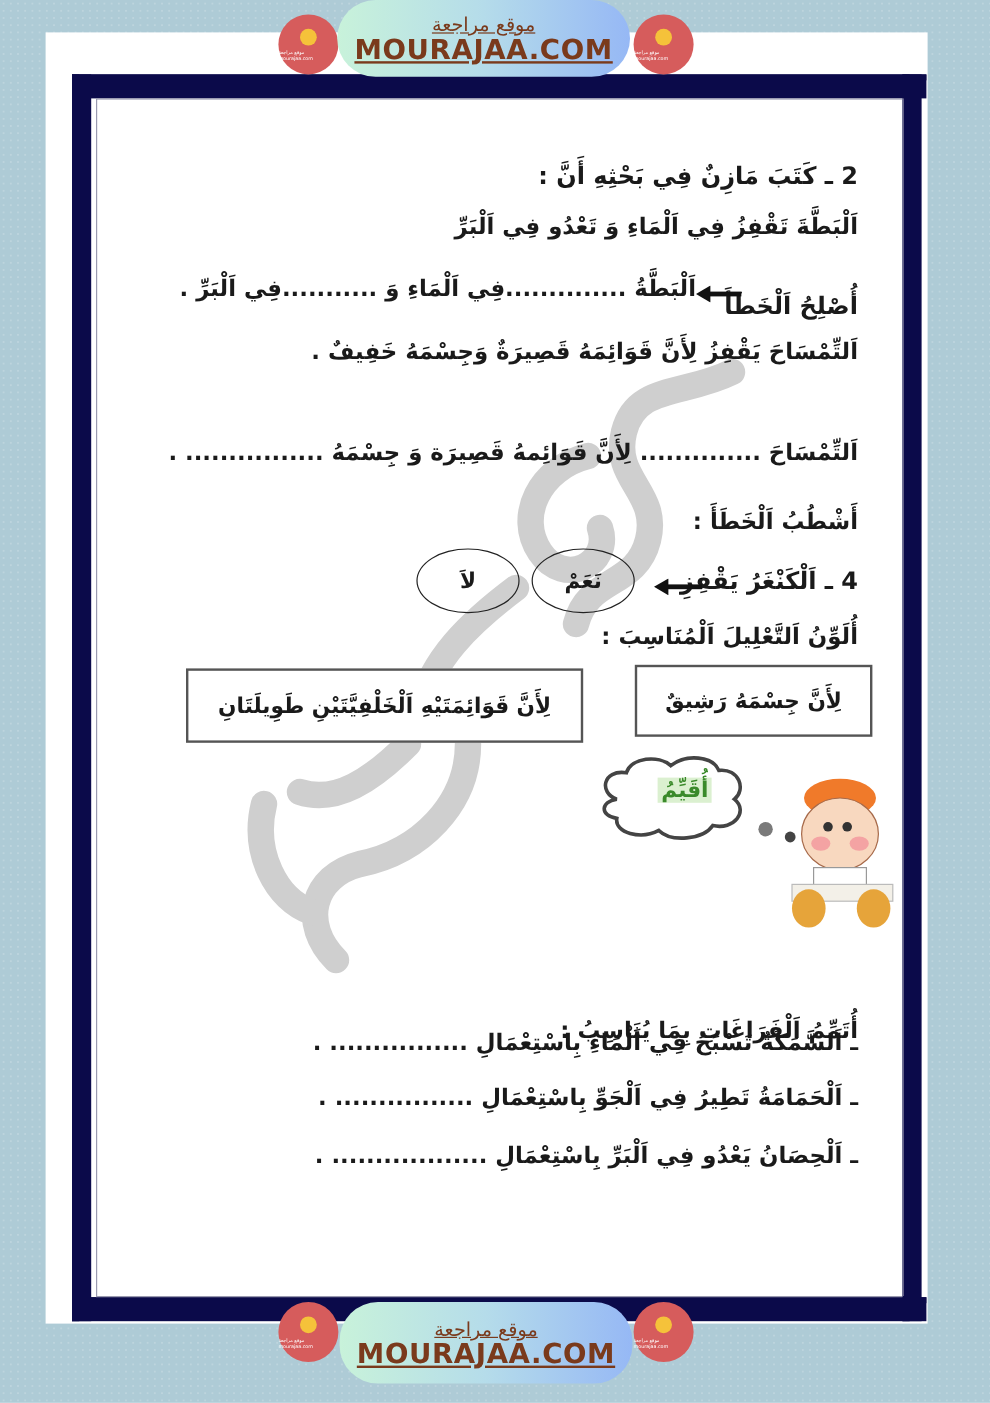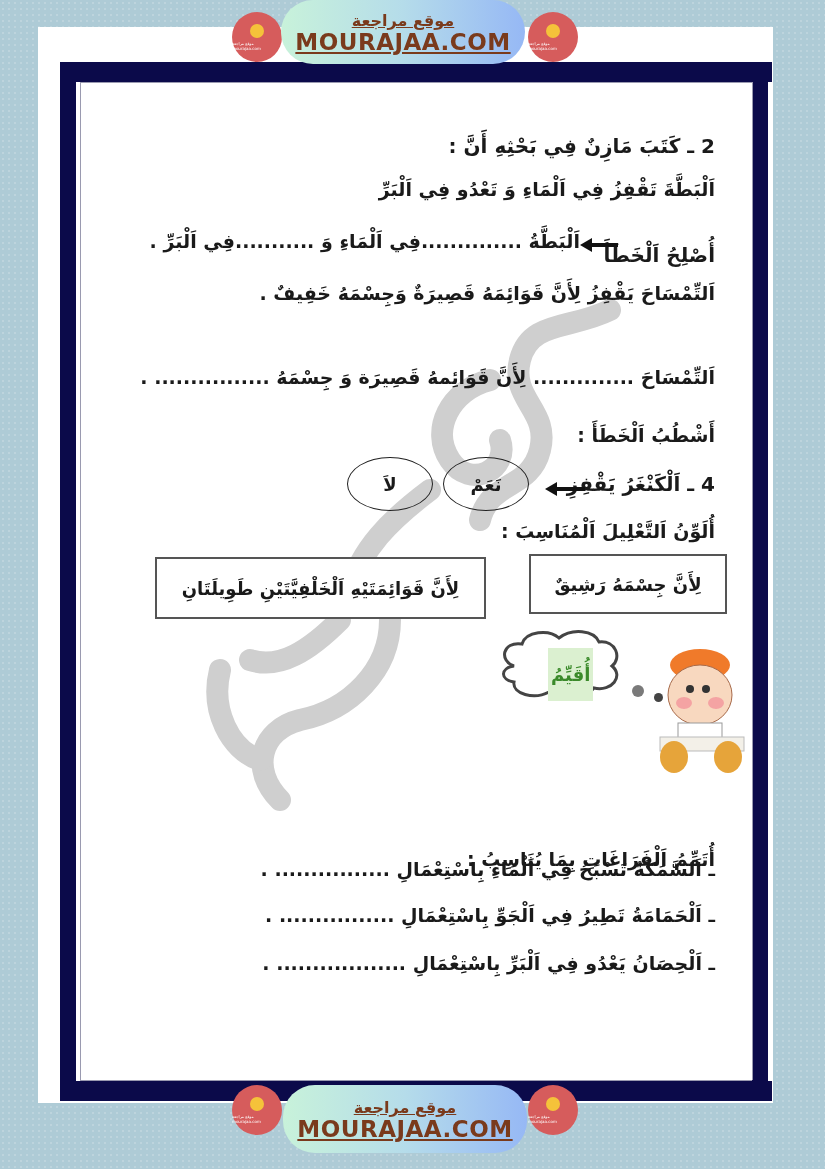--- a/index.html
+++ b/index.html
@@ -73,21 +73,21 @@
   }
   .badge .book { width: 14px; height: 14px; border-radius: 50%; background: #f5c23a; margin-bottom: 3px; }
   .badge .tiny { font-size: 4px; color: #fff; line-height: 5px; font-family: "DejaVu Sans", sans-serif; }
 
   .site-pill {
     position: absolute; width: 244px; height: 64px; border-radius: 32px;
     background: linear-gradient(90deg, #c8f2da 0%, #b5dcea 50%, #96b8f5 100%);
     display: flex; flex-direction: column; align-items: center; justify-content: center;
   }
   .site-pill .ar-name {
-    font-size: 16px; font-weight: bold; color: #7a3a1c; text-decoration: underline;
+    font-size: 16px; font-weight: normal; color: #7a3a1c; text-decoration: underline;
     direction: rtl; font-family: "DejaVu Sans", sans-serif; line-height: 20px;
   }
   .site-pill .en-name {
     font-size: 23px; font-weight: bold; color: #7a3a1c; text-decoration: underline;
     font-family: "DejaVu Sans", sans-serif; letter-spacing: 0.5px; line-height: 22px;
   }
 </style>
 </head>
 <body>
 
@@ -151,21 +151,21 @@
 
 <div class="ar line" style="top:520px;">أُلَوِّنُ اَلتَّعْلِيلَ اَلْمُنَاسِبَ :</div>
 
 <div class="choice-box" style="left:529px;top:554px;width:194px;height:56px;">لِأَنَّ جِسْمَهُ رَشِيقٌ</div>
 <div class="choice-box" style="left:155px;top:557px;width:327px;height:58px;">لِأَنَّ قَوَائِمَتَيْهِ اَلْخَلْفِيَّتَيْنِ طَوِيلَتَانِ</div>
 
 <svg style="position:absolute;left:494px;top:626px;" width="130" height="80">
   <path d="M20 40 C5 35 8 15 28 18 C32 5 55 3 65 12 C78 2 100 4 105 16 C122 14 128 32 118 40 C130 50 118 66 100 62 C92 74 65 76 55 66 C40 74 18 68 20 56 C6 54 6 42 20 40 Z" fill="#ffffff" stroke="#444" stroke-width="3"></path>
   <circle cx="107" cy="66" r="0" fill="#888"></circle>
 </svg>
-<div class="ar" style="left:548px;top:648px;font-size:18px;color:#3a8a2a;background:#dbf0d0;padding:16px 3px;">أُقَيِّمُ</div>
+<div class="ar" style="left:548px;top:648px;font-size:18px;color:#3a8a2a;background:#dbf0d0;padding:0 3px;">أُقَيِّمُ</div>
 <div style="position:absolute;left:632px;top:685px;width:12px;height:12px;border-radius:50%;background:#7a7a7a;"></div>
 <div style="position:absolute;left:654px;top:693px;width:9px;height:9px;border-radius:50%;background:#444;"></div>
 
 <svg style="position:absolute;left:640px;top:645px;" width="110" height="135">
   <ellipse cx="60" cy="20" rx="30" ry="16" fill="#f07a2a"></ellipse>
   <ellipse cx="60" cy="50" rx="32" ry="30" fill="#f8d8bf" stroke="#a76a4a" stroke-width="1"></ellipse>
   <circle cx="50" cy="44" r="4" fill="#333"></circle>
   <circle cx="66" cy="44" r="4" fill="#333"></circle>
   <ellipse cx="44" cy="58" rx="8" ry="6" fill="#f4a3a3"></ellipse>
   <ellipse cx="76" cy="58" rx="8" ry="6" fill="#f4a3a3"></ellipse>

